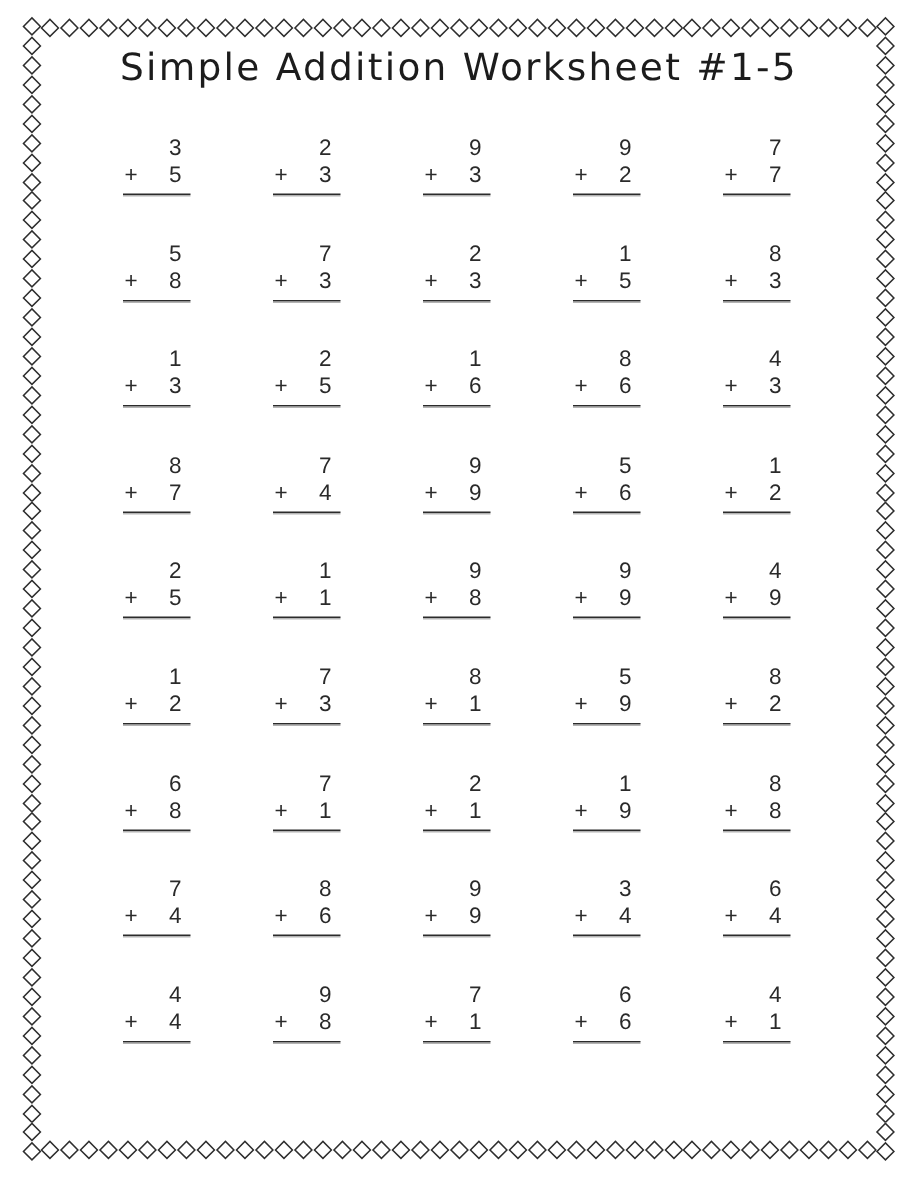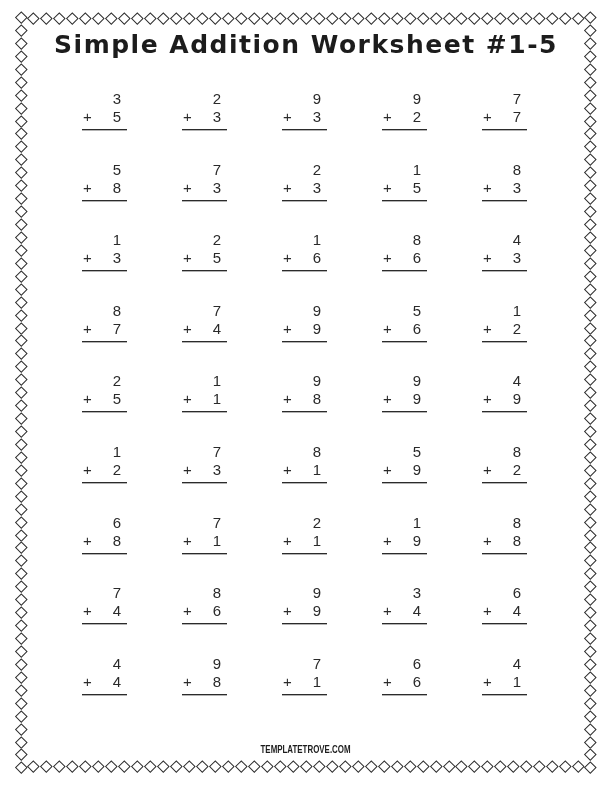--- a/index.html
+++ b/index.html
@@ -50,21 +50,21 @@
   }
 
   
   .title {
     position: absolute;
     top: 30px;
     left: 0;
     width: 100%;
     text-align: center;
     font-size: 25px;
-    font-weight: 700;
+    font-weight: 400;
     letter-spacing: 1.5px;
     color: #1c1c1c;
     font-family: "DejaVu Sans", "Liberation Sans", sans-serif;
   }
 
   
   .problems-grid {
     position: absolute;
     left: 27px;
     top: 90px;
@@ -693,17 +693,14 @@
 
   <div class="problem">
     <div class="top-addend">4</div>
     <div class="bottom-row">
       <span class="plus-sign">+</span>
       <span class="bottom-addend">1</span>
     </div>
   </div>
 </div>
 
-  <div class="footer">
-    <span class="footer-inner">TEMPLATETROVE.COM</span>
-  </div>
 
 </div>
 
 </body></html>

